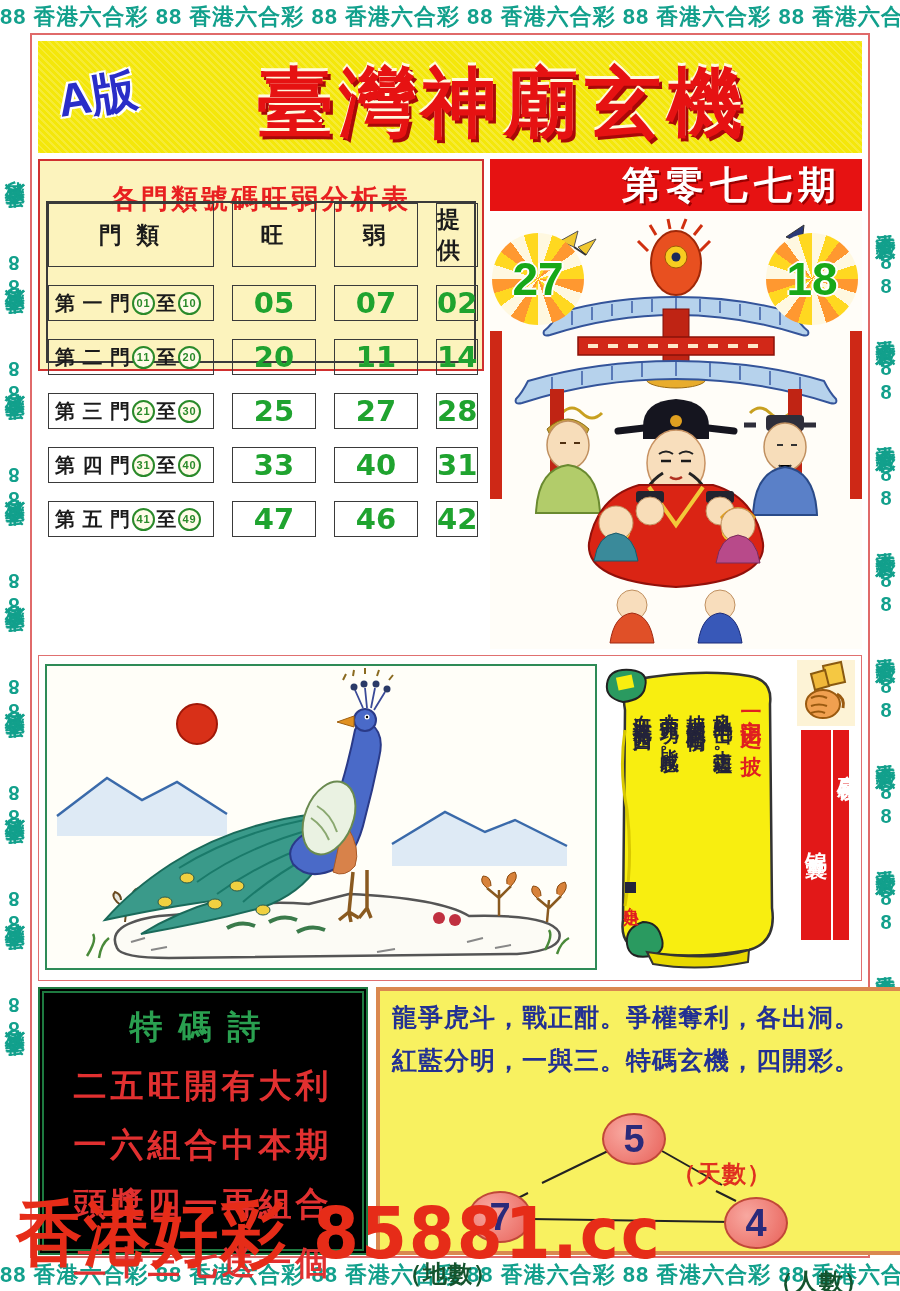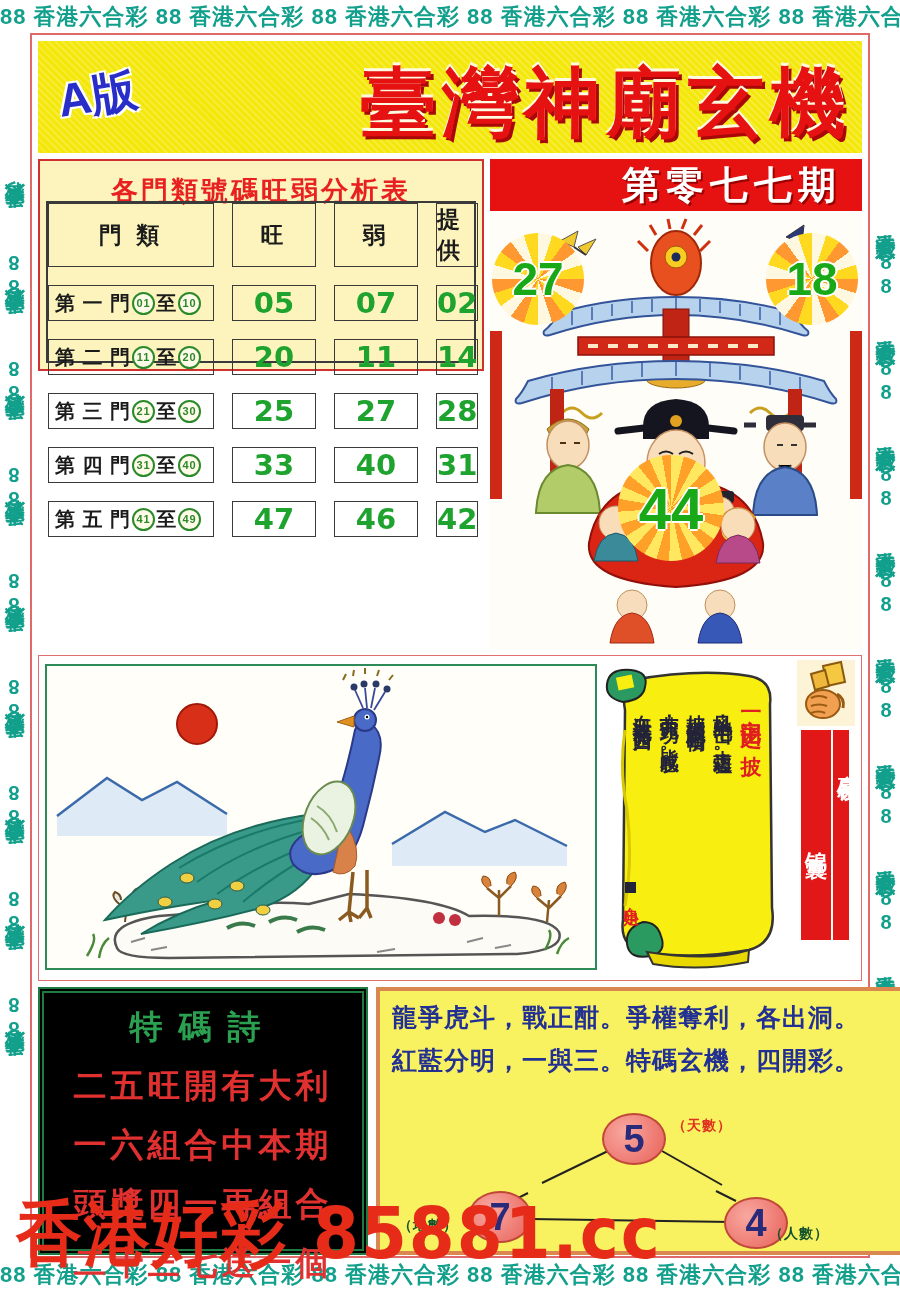--- a/index.html
+++ b/index.html
@@ -9,25 +9,25 @@
   .strip{position:absolute;color:#12a08c;font-weight:bold;overflow:hidden;white-space:nowrap;}
   .strip-h{left:0;width:900px;height:33px;font-size:22px;line-height:33px;text-align:center;letter-spacing:1px;}
   .strip-v{top:33px;height:1225px;width:30px;font-size:20px;letter-spacing:2px;writing-mode:vertical-rl;text-orientation:upright;text-align:center;}
   
   .frame{position:absolute;left:30px;top:33px;width:840px;height:1225px;background:#fff;border:2px solid #e06a6a;box-sizing:border-box;}
   
   .banner{position:absolute;left:6px;top:6px;width:824px;height:112px;background:#f4e70a;
     background-image:repeating-linear-gradient(45deg,rgba(255,255,255,.18) 0 2px,transparent 2px 5px);overflow:hidden;}
   .edition{position:absolute;left:20px;top:24px;font-size:46px;font-weight:bold;color:#2a2ec8;transform:rotate(-9deg);
     text-shadow:2px 2px 0 #fff,-2px -2px 0 #fff,2px -2px 0 #fff,-2px 2px 0 #fff;}
-  .main-title{position:absolute;left:116px;right:10px;top:12px;font-size:76px;font-weight:bold;color:#e61212;text-align:right;letter-spacing:6px;
+  .main-title{position:absolute;left:116px;right:10px;top:12px;font-size:76px;font-weight:bold;color:#e61212;text-align:center;letter-spacing:6px;
     text-shadow:0 -3px 0 #fffbe0,3px 3px 0 #a80808;}
   
   .tablebox{position:absolute;left:6px;top:124px;width:446px;height:212px;background:#fcf3bd;border:2px solid #d03030;box-sizing:border-box;}
-  .tablebox .ttl{margin-top:12px;text-align:center;font-size:27px;font-weight:bold;color:#e82020;letter-spacing:3px;}
+  .tablebox .ttl{margin-top:20px;text-align:center;font-size:27px;font-weight:bold;color:#e82020;letter-spacing:3px;}
   .grid{position:absolute;left:6px;top:40px;right:6px;bottom:6px;display:grid;grid-template-columns:166px 84px 84px 1fr;grid-auto-rows:1fr;border:2px solid #3a3a3a;gap:18px;}
   .cell{border:1px solid #3a3a3a;display:flex;align-items:center;justify-content:center;font-weight:bold;color:#1b1b1b;}
   .cell.hd{font-size:23px;letter-spacing:4px;}
   .cell.lab{font-size:20px;justify-content:flex-start;padding-left:6px;letter-spacing:1px;gap:1px;}
   .cell.val{font-size:29px;color:#1fa32f;font-family:"DejaVu Sans",sans-serif;}
   .circ{display:inline-block;width:19px;height:19px;border:2px solid #2a8a2a;border-radius:50%;font-size:11px;line-height:19px;color:#2a8a2a;text-align:center;font-weight:bold;background:#fffbe8;}
   
   .kuihua{position:absolute;left:6px;top:342px;width:446px;height:250px;background:#f1f9ee;border:2px solid #49a05a;box-sizing:border-box;}
   .kh-title{position:absolute;left:8px;top:10px;height:232px;writing-mode:vertical-rl;text-orientation:upright;font-size:44px;font-weight:bold;color:#ffd91e;letter-spacing:8px;
     -webkit-text-stroke:2px #e03020;text-shadow:2px 2px 0 #e03020,-2px -2px 0 #e03020,2px -2px 0 #e03020,-2px 2px 0 #e03020;}
@@ -58,21 +58,21 @@
   .rb-col.right .rb-txt{margin-top:28px;}
   
   .poembox{position:absolute;left:6px;top:952px;width:330px;height:268px;background:#000000;border:6px double #1e7a40;box-sizing:border-box;text-align:center;}
   .poem-title{margin-top:12px;font-size:33px;font-weight:bold;color:#2aa050;letter-spacing:16px;}
   .poem-line{margin-top:14px;font-size:33px;font-weight:bold;color:#e13030;letter-spacing:4px;}
   .mystbox{position:absolute;left:344px;top:952px;width:584px;height:268px;background:#f8f160;border:4px solid #da8850;box-sizing:border-box;}
   .myst-line{margin:10px 12px 0;font-size:25px;font-weight:bold;color:#223093;letter-spacing:1px;white-space:nowrap;}
   .tri-node{position:absolute;width:64px;height:52px;border-radius:50%;border:2px solid #c04838;
     background:radial-gradient(circle at 35% 35%,#f8a8a0,#e86058);display:flex;align-items:center;justify-content:center;
     font-size:38px;font-weight:bold;color:#2a2a7a;box-sizing:border-box;}
-  .tri-label{position:absolute;font-size:14px;font-weight:bold;letter-spacing:1px;}
+  .tri-label{position:absolute;font-size:24px;font-weight:bold;letter-spacing:1px;margin-top:41px;}
   .lab-red{color:#e03020;}.lab-green{color:#14532d;}
   
   .watermark{position:absolute;left:16px;top:1186px;font-size:66px;font-weight:bold;color:#e62c18;letter-spacing:2px;z-index:40;white-space:nowrap;
     font-family:"DejaVu Sans",sans-serif;transform:scaleY(1.08);transform-origin:top left;}
   svg{display:block;}
 </style>
 </head>
 <body>
 
 <div class="stage">
@@ -225,23 +225,20 @@
         <g>
           <path d="M296 24 L314 12 L312 30 Z M312 30 L330 24 L320 40 Z" fill="#2a3a78" stroke="#333"></path>
         </g>
       </svg>
       <div class="pinwheel" style="left:2px;top:20px;width:92px;height:92px;">
         <span class="num" style="font-size:46px;">27</span>
       </div>
       <div class="pinwheel" style="left:276px;top:20px;width:92px;height:92px;">
         <span class="num" style="font-size:46px;">18</span>
       </div>
-      <div class="pinwheel pw-gold" style="left:128px;top:242px;width:106px;height:106px;">
-        <span class="num" style="font-size:58px;">44</span>
-      </div>
     </div>
 
     <div class="middle">
       <div class="peacock-frame">
         <svg viewBox="0 0 548 302" width="548" height="302">
           <rect width="548" height="302" fill="#fffef8"></rect>
           <circle cx="150" cy="58" r="20" fill="#d83018" stroke="#a01808" stroke-width="2"></circle>
           <path d="M10 150 L60 112 L95 134 L130 116 L180 148 L180 170 L10 170 Z" fill="#d8e6f4" opacity="0.85"></path>
           <path d="M10 150 L60 112 L95 134 L130 116 L180 148" stroke="#3a6aaa" stroke-width="2.5" fill="none"></path>
           <path d="M345 178 L398 146 L438 166 L468 154 L520 180 L520 200 L345 200 Z" fill="#d8e6f4" opacity="0.85"></path>

